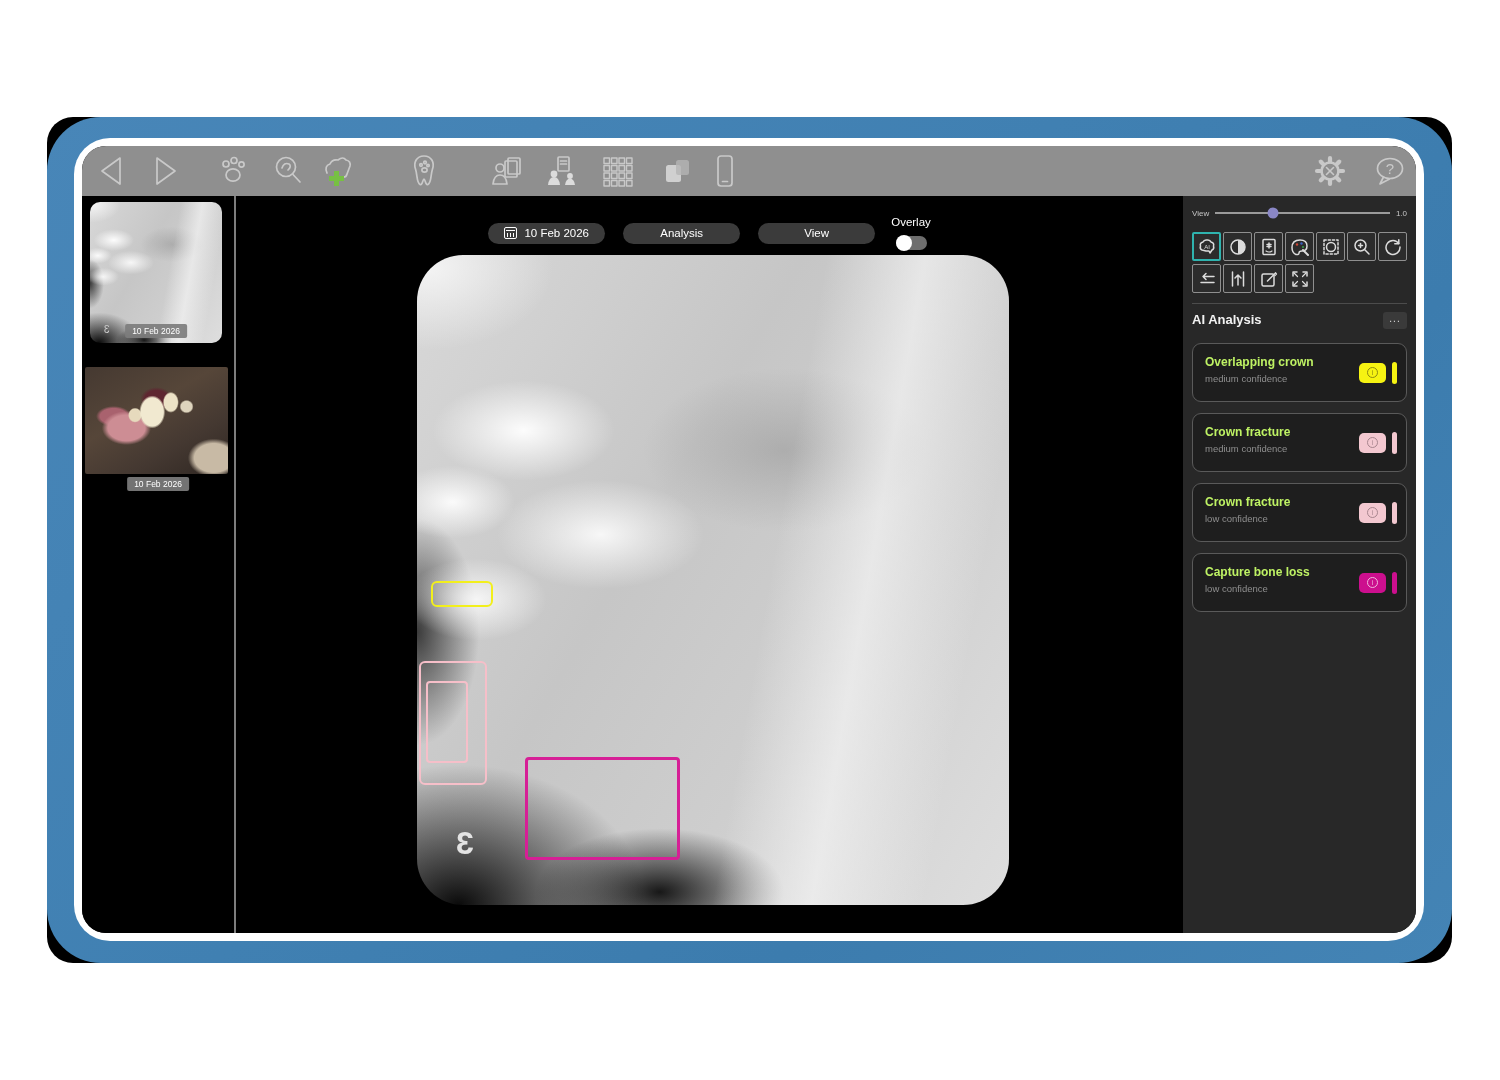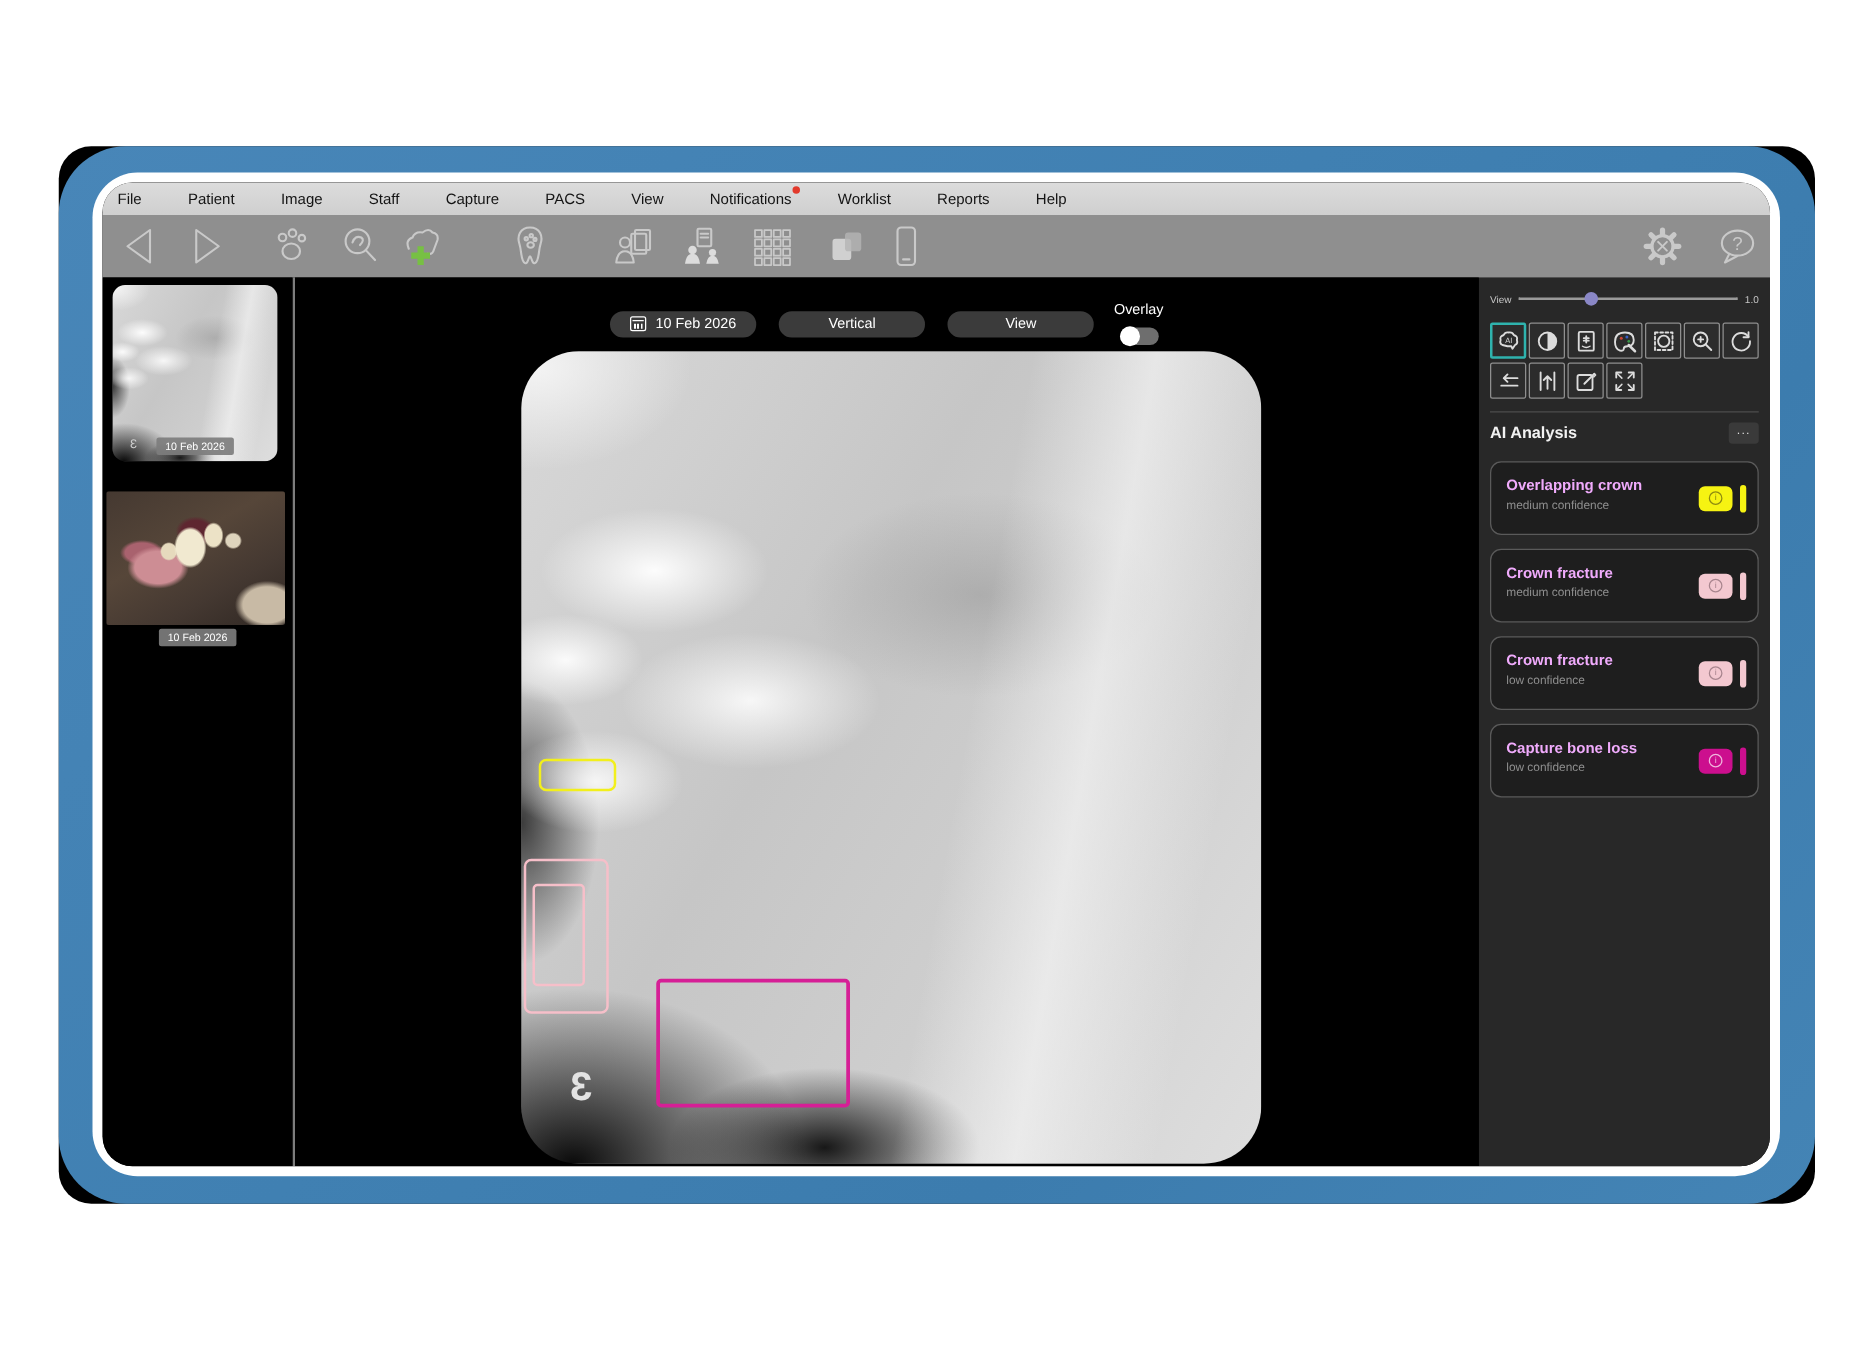--- a/index.html
+++ b/index.html
@@ -97,51 +97,38 @@
     display:flex; align-items:center; justify-content:center; cursor:pointer; }
   .tool-btn.selected { border:2px solid #2fb3ae; }
   .tool-btn svg { stroke:#dcdcdc; fill:none; stroke-width:1.5; stroke-linecap:round; stroke-linejoin:round; }
   .panel-divider { border-top:1px solid #4c4c4c; margin-top:10px; }
   .ai-header { display:flex; align-items:flex-start; justify-content:space-between; margin-top:8px; }
   .ai-title { font-size:13px; font-weight:700; color:#f2f2f2; }
   .more-btn { width:24px; height:17px; background:#3a3a3a; border-radius:3px; color:#ddd; font-size:10px; line-height:13px;
     text-align:center; cursor:pointer; letter-spacing:1px; }
   .cards { margin-top:14px; display:flex; flex-direction:column; gap:11px; }
   .card { position:relative; min-height:59px; border:1px solid #5a5a5a; border-radius:9px; background:#1e1e1e; padding:11px 12px; cursor:pointer; }
-  .card-title { font-size:12px; font-weight:700; color:#f0abfc; }
+  .card-title { font-size:12px; font-weight:700; color:#bef264; }
   .card-sub { font-size:9.5px; color:#8f8f8f; margin-top:4px; }
   .badge-wrap { position:absolute; right:9px; top:50%; transform:translateY(-50%); display:flex; align-items:center; gap:6px; }
   .badge { width:27px; height:20px; border-radius:5px; display:flex; align-items:center; justify-content:center; }
   .info-i { width:11px; height:11px; border-radius:50%; border:1.2px solid currentColor; font-size:7px; line-height:10px;
     text-align:center; font-style:normal; }
   .info-i::after { content:"i"; }
   .badge-bar { width:5px; height:22px; border-radius:2.5px; }
 </style>
 </head>
 <body>
 
 <div class="stage">
   <div class="frame-shadow"></div>
   <div class="blue-frame">
     <div class="white-frame">
       <div class="app">
 
-        <div class="menubar">
-          <span class="menu-item">File</span>
-          <span class="menu-item">Patient</span>
-          <span class="menu-item">Image</span>
-          <span class="menu-item">Staff</span>
-          <span class="menu-item">Capture</span>
-          <span class="menu-item">PACS</span>
-          <span class="menu-item">View</span>
-          <span class="menu-item"><span>Notifications</span><span class="notif-dot"></span></span>
-          <span class="menu-item">Worklist</span>
-          <span class="menu-item">Reports</span>
-          <span class="menu-item">Help</span>
-        </div>
 
         <div class="toolbar">
           <span class="tb-icon" style="left:8px">
             <svg width="40" height="40" viewBox="0 0 40 40">
                 <polygon points="28,7 10,20 28,33"></polygon>
               </svg>
             </span>
           <span class="tb-icon" style="left:61px">
             <svg width="40" height="40" viewBox="0 0 40 40">
                 <polygon points="12,7 30,20 12,33"></polygon>
@@ -271,21 +258,21 @@
 
           <div class="v-divider"></div>
 
           <div class="viewer">
             <div class="viewer-controls">
               <div class="pill">
                 <span class="cal-icon"></span>
                 <span>10 Feb 2026</span>
               </div>
               <div class="pill">
-                  <span>Vertical</span>
+                  <span>Analysis</span>
                 </div>
               <div class="pill">
                   <span>View</span>
                 </div>
               <div class="overlay-wrap">
                 <span class="overlay-label">Overlay</span>
                 <span class="toggle">
                     <span class="toggle-knob"></span>
                   </span>
               </div>

